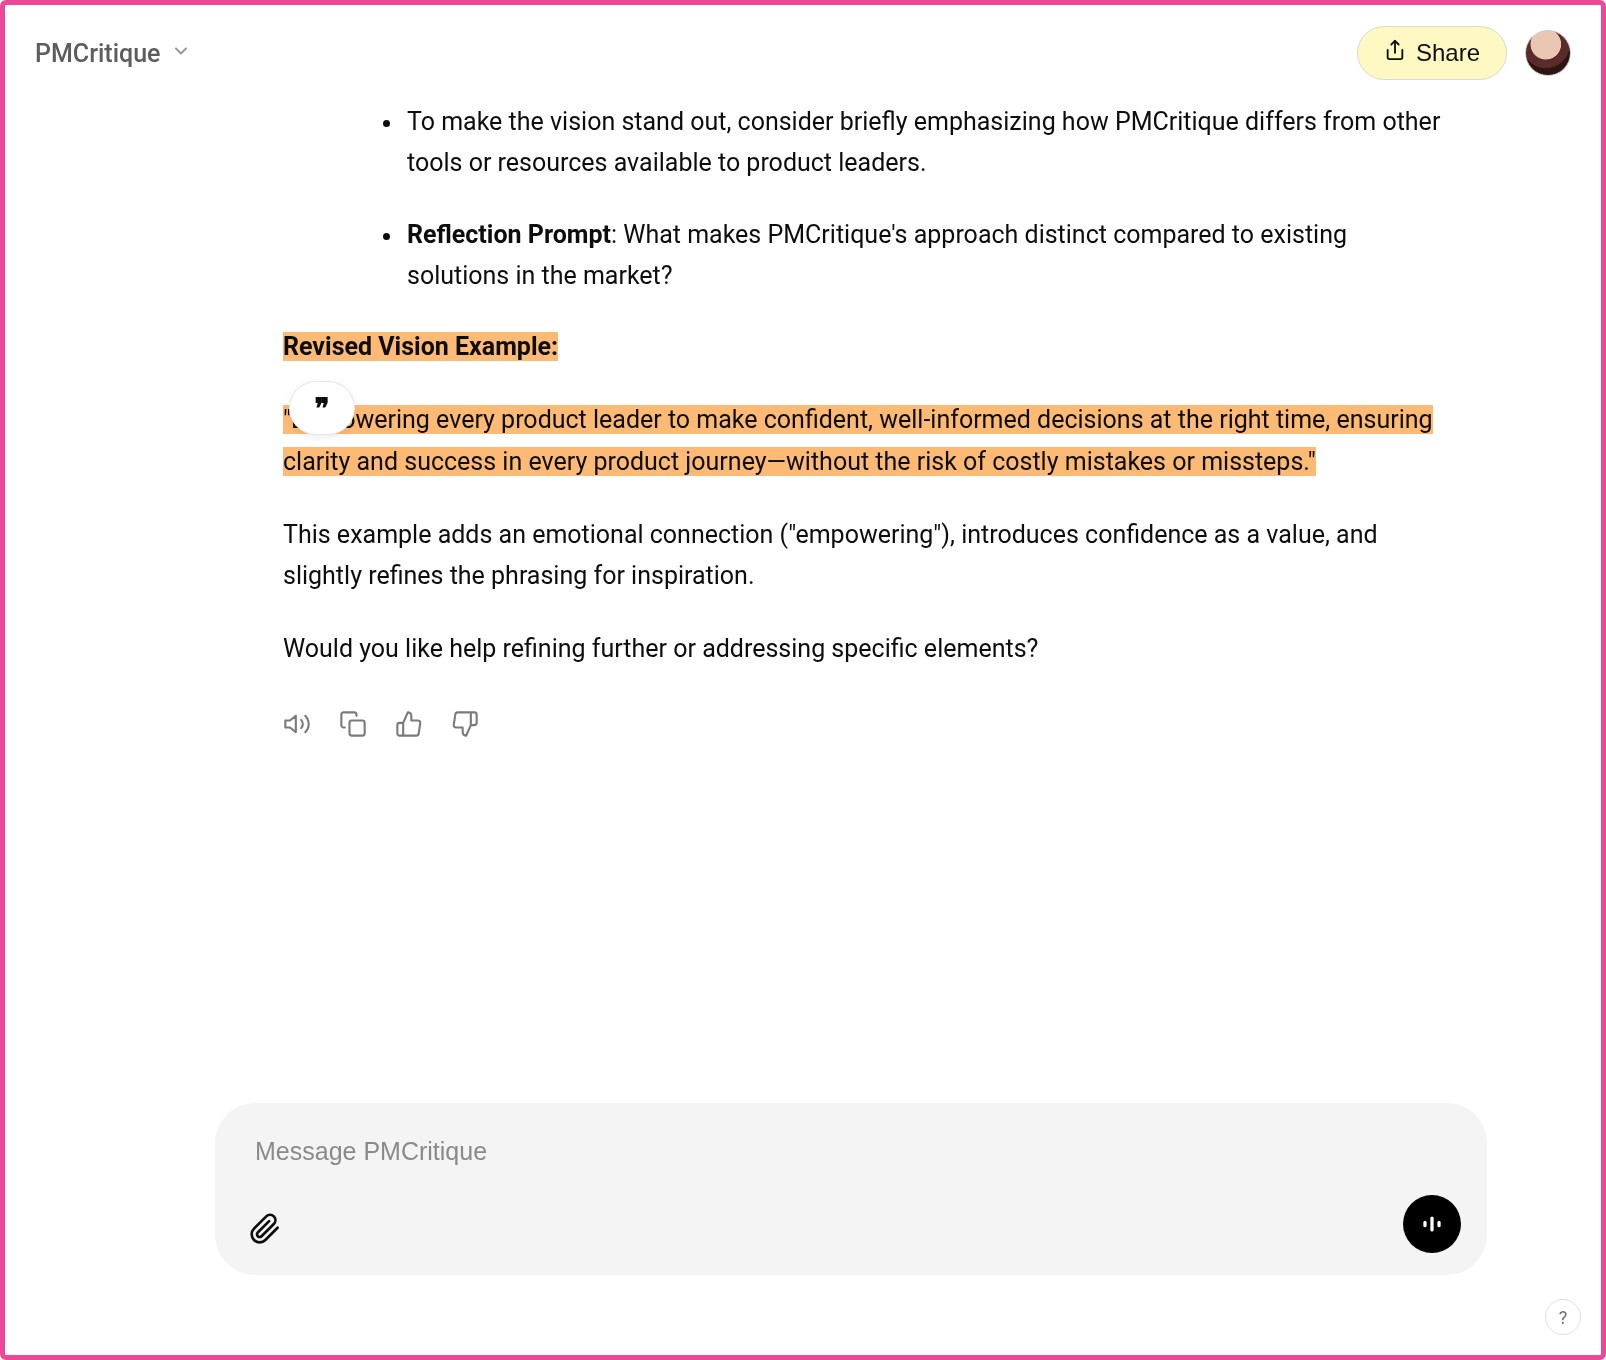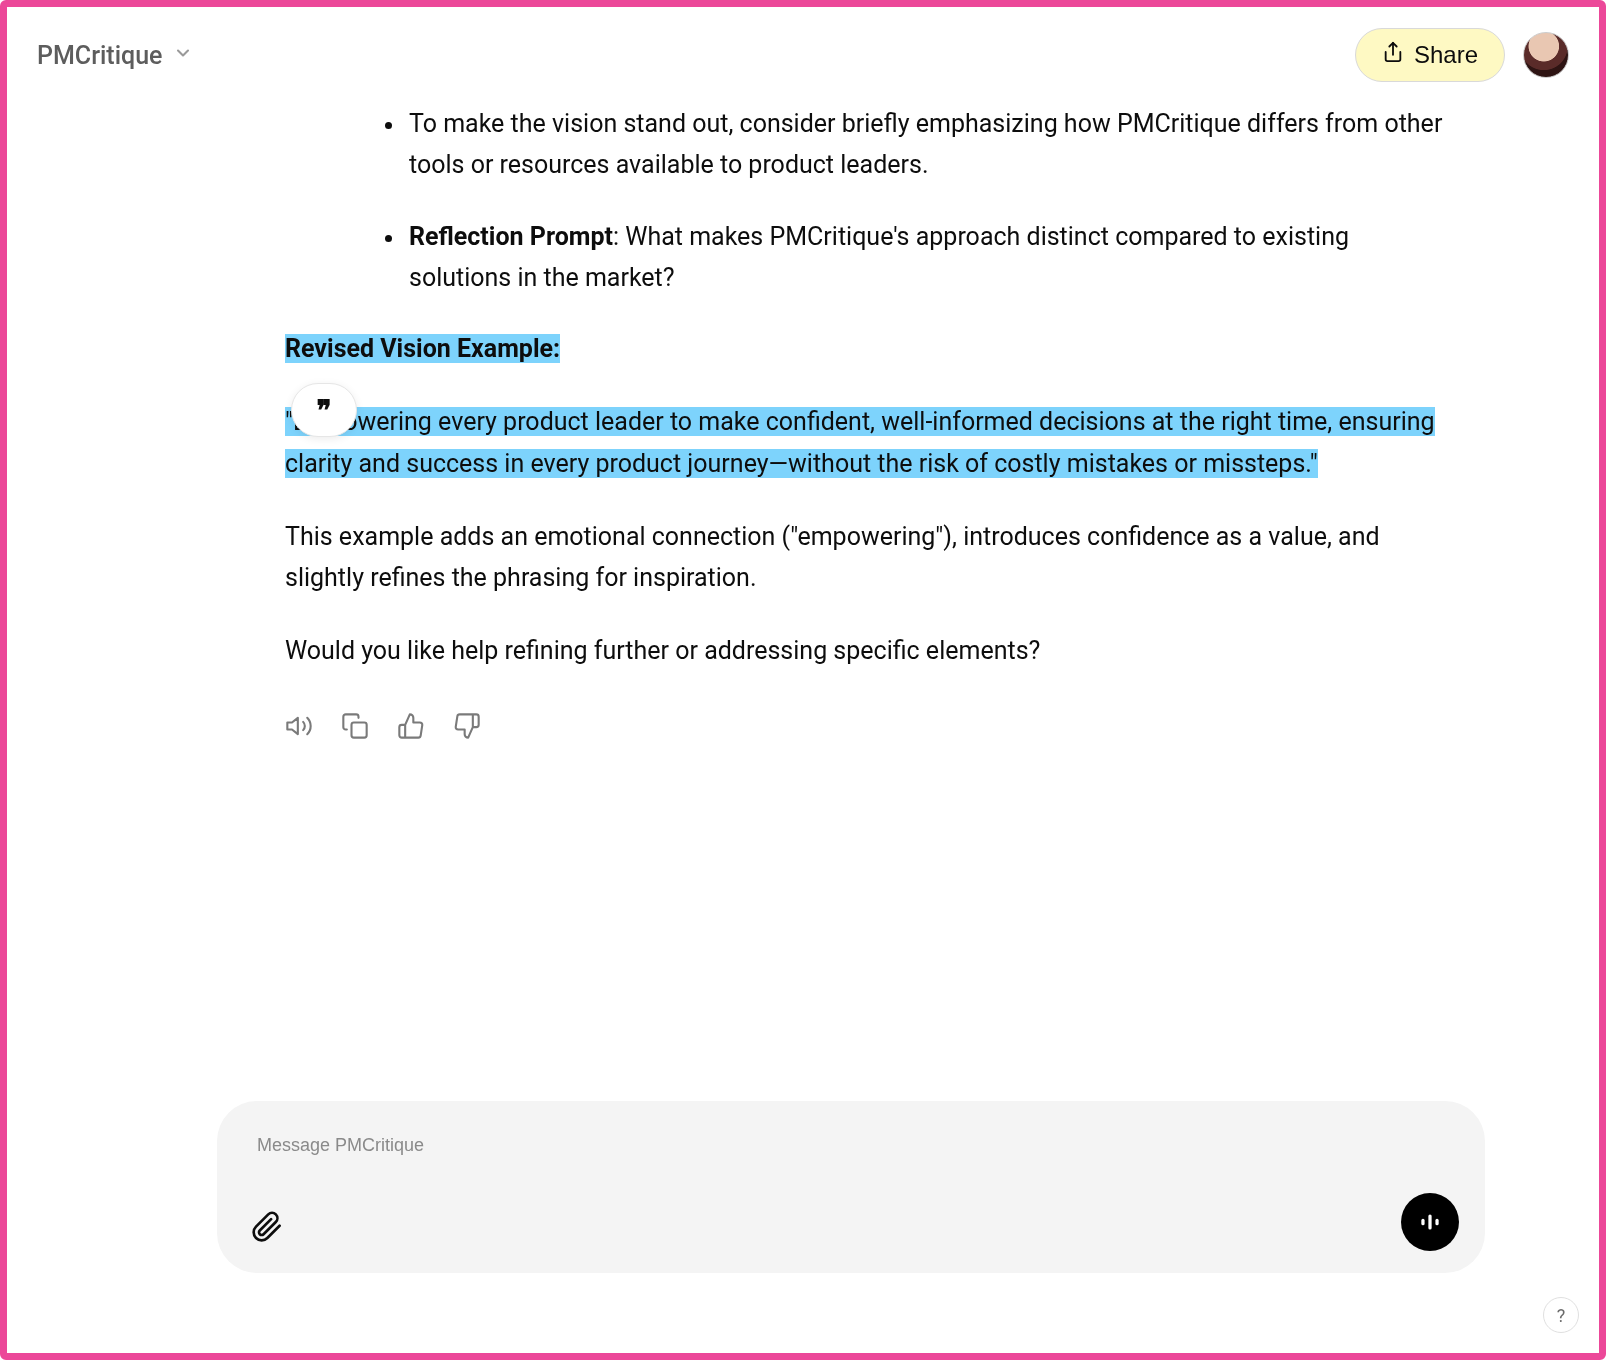--- a/index.html
+++ b/index.html
@@ -1,46 +1,46 @@
 <!DOCTYPE html>
 <html><head>
 <meta charset="utf-8">
 <style>
   * { box-sizing: border-box; margin: 0; padding: 0; }
   html, body { width: 1606px; height: 1360px; font-family: -apple-system, BlinkMacSystemFont, "Segoe UI", Roboto, Helvetica, Arial, sans-serif; background: #fff; color: #0d0d0d; overflow: hidden; }
-  .app { position: relative; width: 100%; height: 100%; border: 7px solid #ec4899; border-radius: 6px; }
+  .app { position: relative; width: 100%; height: 100%; border: 5px solid #ec4899; border-radius: 6px; }
 
   
   .header { position: absolute; top: 0; left: 0; right: 0; height: 96px; display: flex; align-items: center; justify-content: space-between; padding: 0 30px; }
   .title-wrap { display: flex; align-items: center; gap: 10px; cursor: pointer; }
   .title { font-size: 25px; font-weight: 500; color: #5d5d5d; }
   .chev { color: #9a9a9a; }
   .header-right { display: flex; align-items: center; gap: 18px; }
   .share-btn { display: flex; align-items: center; gap: 10px; border: 1px solid #d9d9d9; background: #fef9c3; border-radius: 999px; padding: 12px 26px; font-size: 24px; font-weight: 500; cursor: pointer; color: #0d0d0d; }
   .avatar { width: 46px; height: 46px; border-radius: 50%; background: radial-gradient(circle at 45% 30%, #e9c7b2 0 38%, #5a2b29 40% 60%, #2e1413 62% 100%); border: 1px solid #ccc; }
 
   
   .content { position: absolute; top: 96px; left: 0; right: 0; bottom: 310px; overflow: hidden; }
   .msg { margin-left: 278px; width: 1170px; font-size: 25px; line-height: 1.65; color: #0d0d0d; }
   ul.bullets { list-style: disc; padding-left: 120px; }
   ul.bullets li { margin-bottom: 30px; padding-left: 4px; }
   ul.bullets li::marker { font-size: 22px; }
   .bold { font-weight: 700; }
   .section-heading { font-weight: 700; font-size: 25px; }
   .para { margin-bottom: 32px; }
-  .highlight { background: #7dd3fc; }
+  .highlight { background: #fdba74; }
   .quote-btn { position: absolute; left: 284px; top: 280px; width: 66px; height: 54px; border-radius: 28px; background: #fff; border: 1px solid #e6e6e6; box-shadow: 0 2px 8px rgba(0,0,0,0.08); display: flex; align-items: center; justify-content: center; font-size: 28px; font-weight: 700; cursor: pointer; color: #0d0d0d; }
 
   .actions { display: flex; gap: 28px; margin-top: 40px; color: #7a7a7a; }
   .act { cursor: pointer; display: inline-flex; }
 
   
   .composer-wrap { position: absolute; left: 210px; right: 114px; bottom: 80px; }
   .composer { background: #f4f4f4; border-radius: 40px; padding: 34px 40px 28px 40px; position: relative; min-height: 172px; }
-  .composer-input { width: 100%; border: none; background: transparent; font-size: 18px; color: #1d4ed8; outline: none; }
+  .composer-input { width: 100%; border: none; background: transparent; font-size: 25px; color: #1d4ed8; outline: none; }
   .composer-input::placeholder { color: #8a8a8a; }
   .attach { position: absolute; left: 34px; bottom: 26px; cursor: pointer; color: #0d0d0d; }
   .voice { position: absolute; right: 26px; bottom: 22px; width: 58px; height: 58px; border-radius: 50%; background: #000; display: flex; align-items: center; justify-content: center; cursor: pointer; }
 
   
   .footer { position: absolute; bottom: 18px; left: 0; right: 0; text-align: center; font-size: 21px; color: #9a9a9a; }
   .footer .bold2 { font-weight: 600; color: #8a8a8a; }
   .footer .link { text-decoration: underline; cursor: pointer; }
   .refresh-ico { position: relative; top: 3px; margin-right: 8px; }
 

